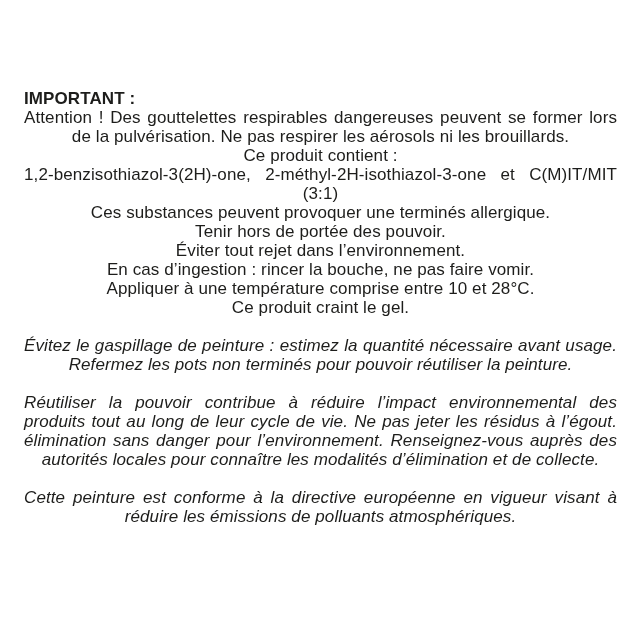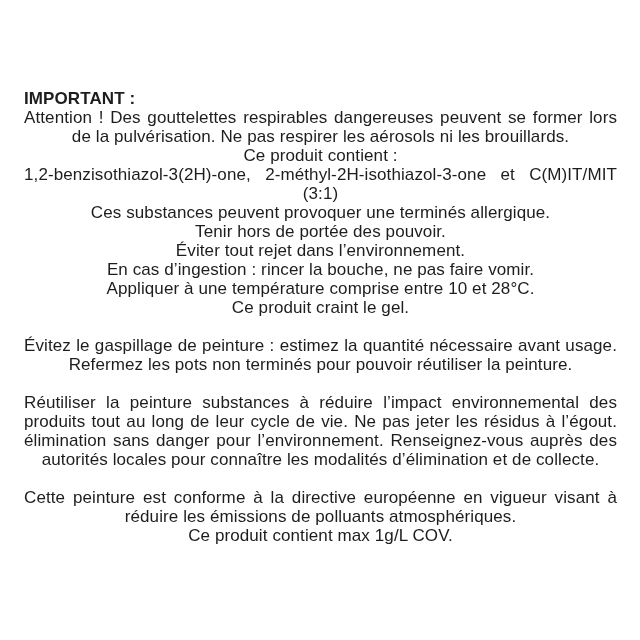--- a/index.html
+++ b/index.html
@@ -20,20 +20,21 @@
     line-height: 19px;
     color: #1d1d1b;
     letter-spacing: 0.1px;
     margin-top: 23px;
   }
   .heading {
     font-weight: bold;
   }
   .block + .block {
     margin-top: 19px;
+    font-style: italic;
   }
   .line {
     text-align: center;
   }
   .line.just {
     text-align: justify;
     text-align-last: justify;
   }
 </style>
 </head>
@@ -53,24 +54,23 @@
         <div class="line">Éviter tout rejet dans l’environnement.</div>
         <div class="line">En cas d’ingestion : rincer la bouche, ne pas faire vomir.</div>
         <div class="line">Appliquer à une température comprise entre 10 et 28°C.</div>
         <div class="line">Ce produit craint le gel.</div>
       </div>
       <div class="block">
         <div class="line just">Évitez le gaspillage de peinture : estimez la quantité nécessaire avant usage.</div>
         <div class="line">Refermez les pots non terminés pour pouvoir réutiliser la peinture.</div>
       </div>
       <div class="block">
-        <div class="line just">Réutiliser la peinture substances à réduire l’impact environnemental des</div>
+        <div class="line just">Réutiliser la pouvoir contribue à réduire l’impact environnemental des</div>
         <div class="line just">produits tout au long de leur cycle de vie. Ne pas jeter les résidus à l’égout.</div>
         <div class="line just">élimination sans danger pour l’environnement. Renseignez-vous auprès des</div>
         <div class="line">autorités locales pour connaître les modalités d’élimination et de collecte.</div>
       </div>
       <div class="block">
         <div class="line just">Cette peinture est conforme à la directive européenne en vigueur visant à</div>
         <div class="line">réduire les émissions de polluants atmosphériques.</div>
-        <div class="line">Ce produit contient max 1g/L COV.</div>
       </div>
     </div>
 </div>
 
 </body></html>

